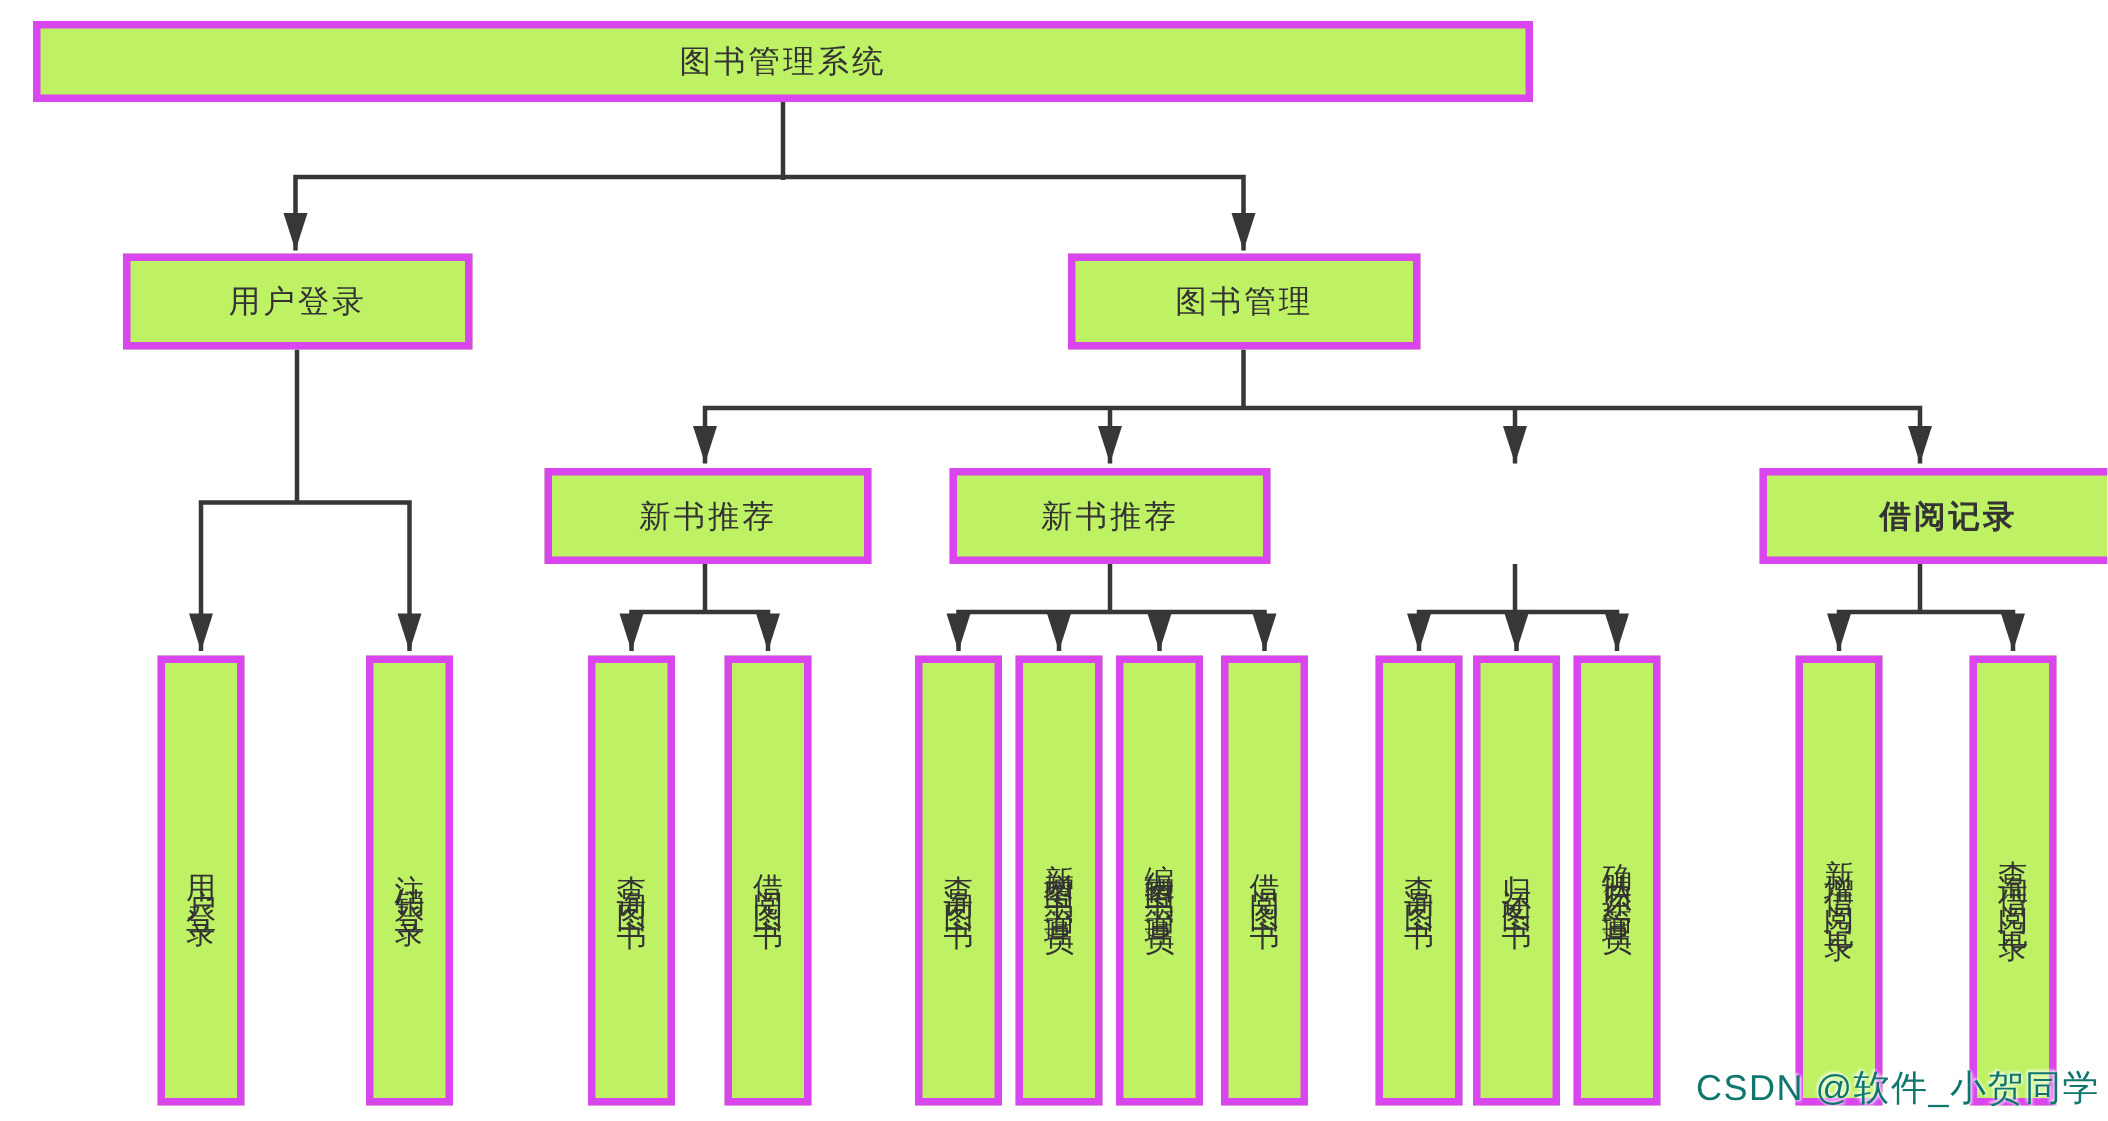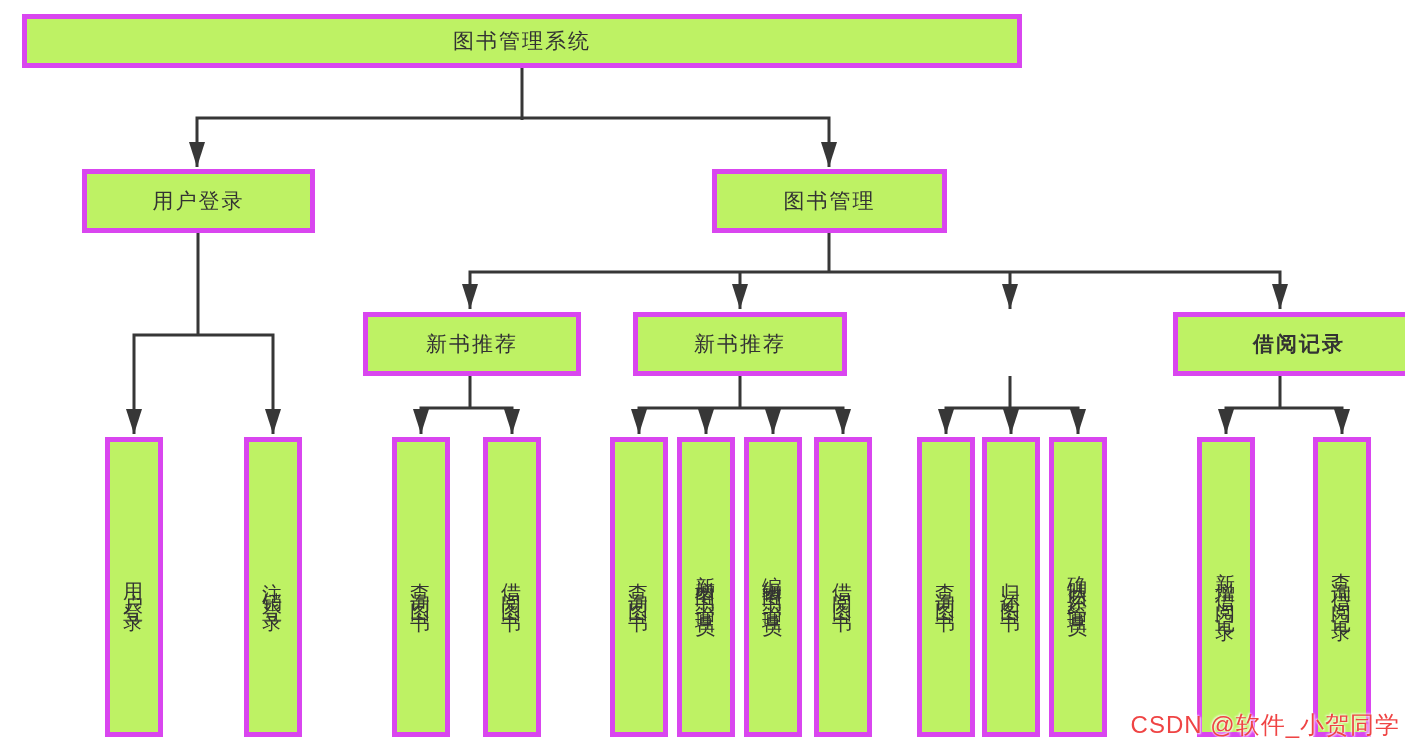--- a/index.html
+++ b/index.html
@@ -42,21 +42,21 @@
   }
   .tight .v-label {
     letter-spacing: 6px;
   }
   .watermark {
     position: absolute;
     right: 5px;
     top: 709px;
     z-index: 3;
     font-size: 24px;
-    color: #ef4444;
+    color: #0f766e;
     letter-spacing: 1px;
     white-space: nowrap;
     text-shadow: 1px 1px 2px rgba(255,255,255,0.95), -1px -1px 2px rgba(255,255,255,0.95);
   }
 </style>
 </head>
 <body>
 
 <div class="canvas">
 

